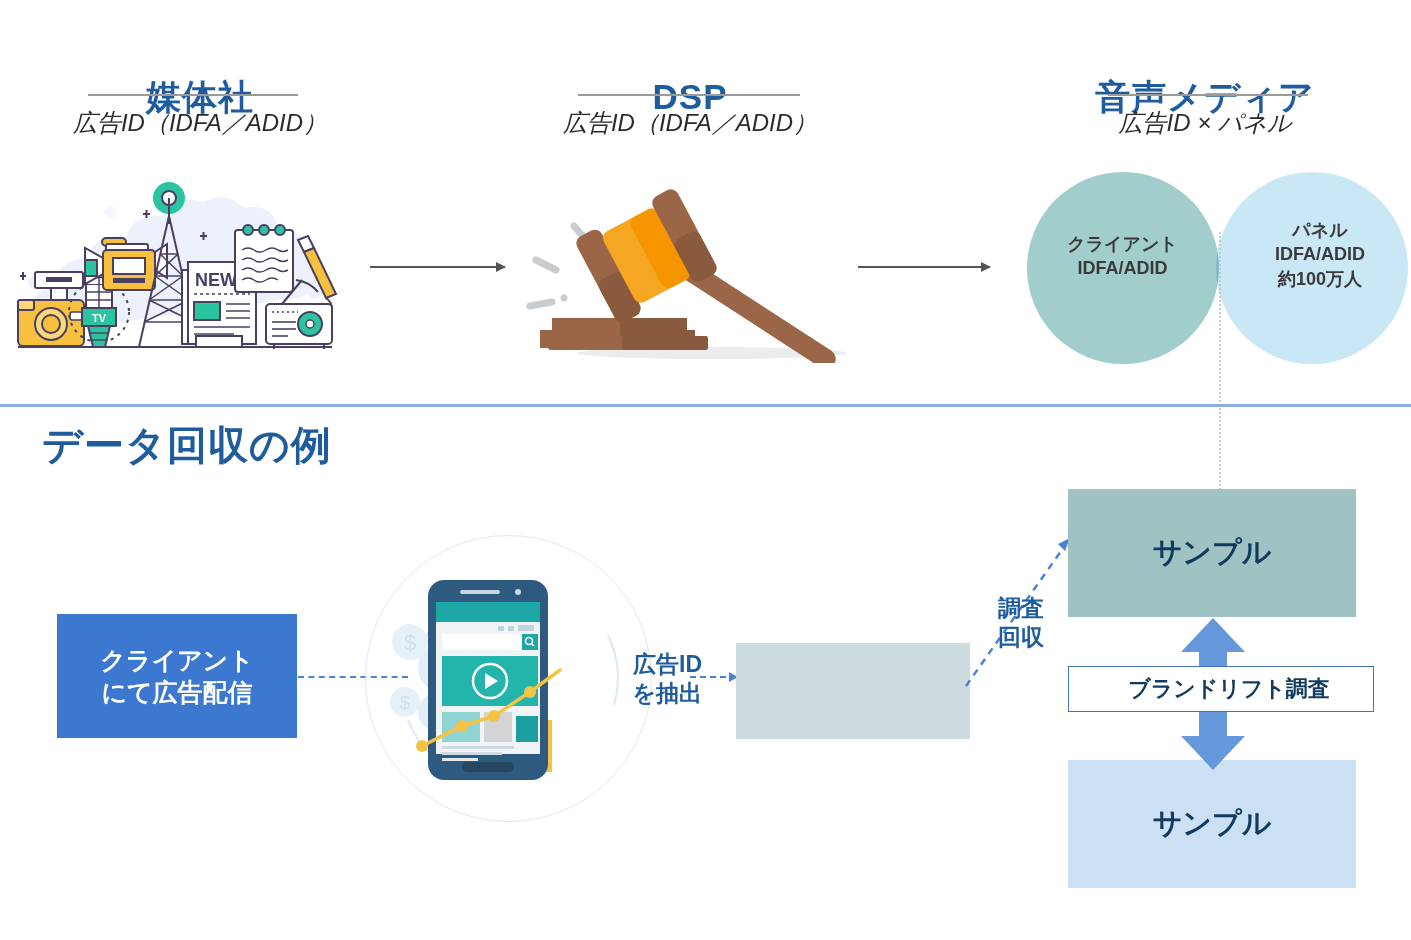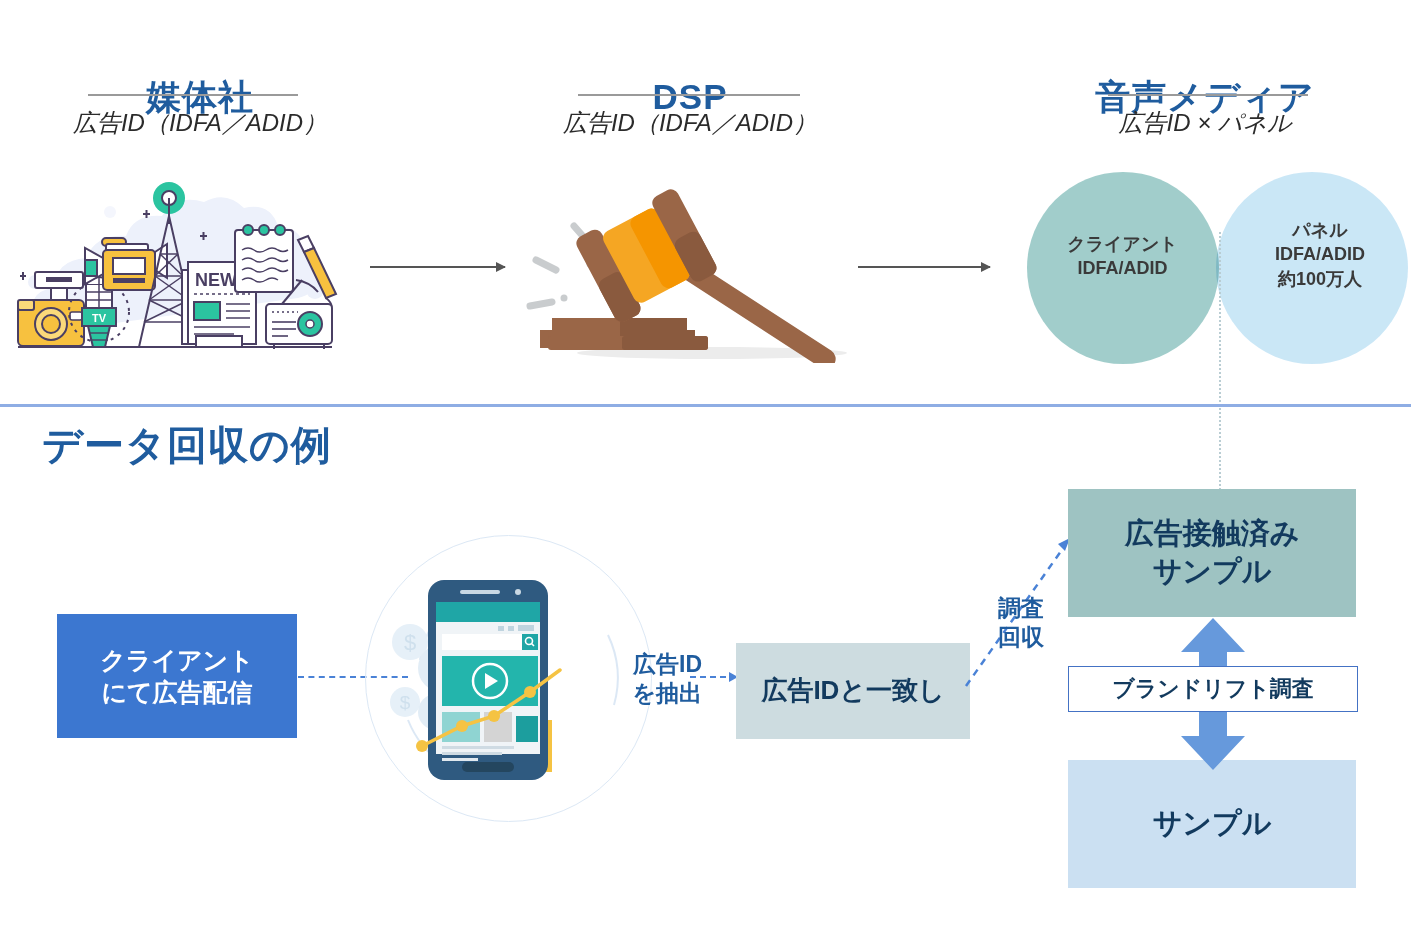--- a/index.html
+++ b/index.html
@@ -52,21 +52,21 @@
 
   
   .box{
     position:absolute;display:flex;align-items:center;justify-content:center;
     text-align:center;font-weight:bold;line-height:1.3;
   }
   .box-blue{background:#3C77D0;color:#ffffff;font-size:25px;}
   .box-panel{background:#CDDCE0;color:#123A5E;font-size:26px;}
   .box-teal{background:#9EC3C2;color:#123A5E;font-size:29px;}
   .box-lblue{background:#CBE0F2;color:#123A5E;font-size:29px;}
-  .box-white{background:#ffffff;border:1.5px solid #4472C4;color:#123A5E;font-size:22px;z-index:6;}
+  .box-white{background:#ffffff;border:1.5px solid #4472C4;color:#123A5E;font-size:22px;z-index:6;padding-left:16px;}
 
   .lbl{
     position:absolute;text-align:center;font-weight:bold;color:#1F5C9E;
     line-height:1.25;
   }
 
   
   .dashed-h{position:absolute;border-top:2.5px dashed #4a82d6;}
   .dashed-h.arrow::after{
     content:"";position:absolute;right:-2px;top:-6px;
@@ -343,37 +343,35 @@
 
 <div class="lbl" style="left:602px;top:650px;width:100px;font-size:23px;text-align:right;">
   <div>広告ID</div>
   <div>を抽出</div>
 </div>
 
 <div class="dashed-h arrow" style="left:690px;top:676px;width:46px;"></div>
 
 <div class="box box-panel" style="left:736px;top:643px;width:234px;height:96px;">
   <div>
-    <div>広告IDと一致し</div>
   </div>
 </div>
 
 <svg class="abs" style="left:962px;top:530px;" width="120" height="160" viewBox="0 0 120 160">
   <line x1="4" y1="156" x2="104" y2="14" stroke="#4a82d6" stroke-width="2.5" stroke-dasharray="7 6"></line>
   <path d="M108 8 l-12 6 l7 7 z" fill="#4a82d6"></path>
 </svg>
 
 <div class="lbl" style="left:986px;top:594px;width:70px;font-size:23px;">
   <div>調査</div>
   <div>回収</div>
 </div>
 
 <div class="box box-teal" style="left:1068px;top:489px;width:288px;height:128px;">
   <div>
-    <div>広告接触済み</div>
     <div>サンプル</div>
   </div>
 </div>
 
 <svg class="bigarrow" style="left:1173px;top:618px;" width="80" height="152" viewBox="0 0 80 152">
   <path d="M40 0 l32 34 h-18 v84 h18 l-32 34 l-32 -34 h18 v-84 h-18 z" fill="#6699DC"></path>
 </svg>
 
 <div class="box box-white" style="left:1068px;top:666px;width:288px;height:44px;">
   <span>ブランドリフト調査</span>

